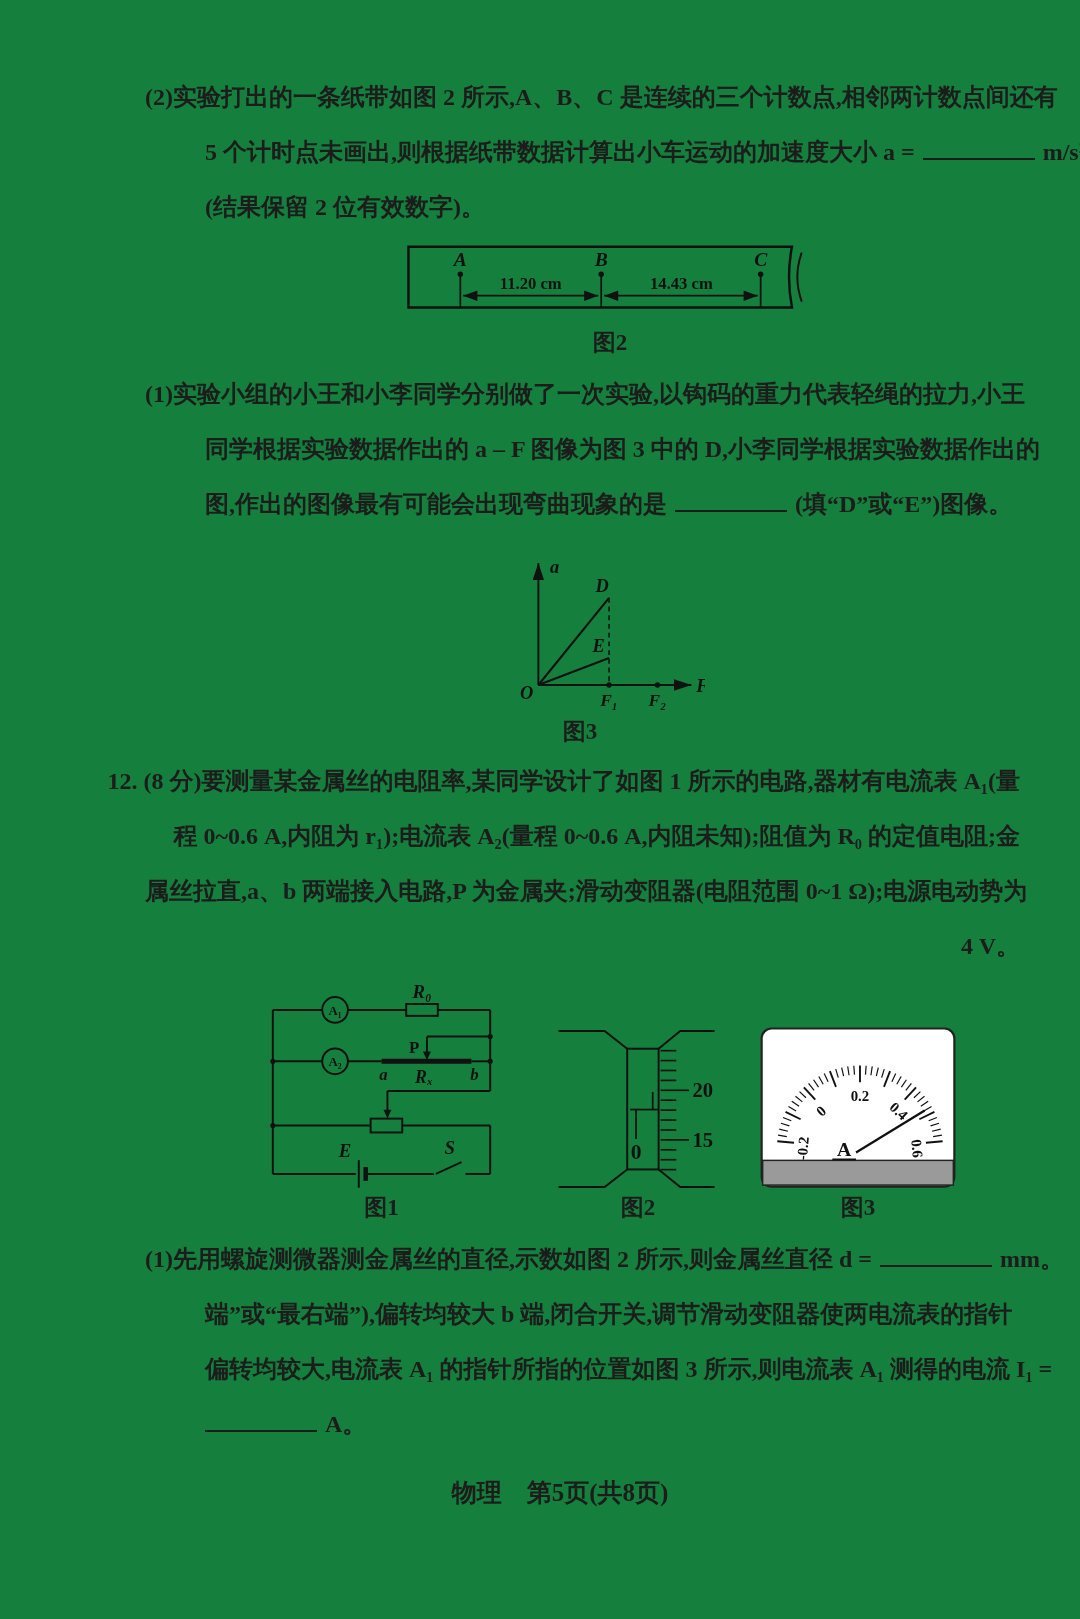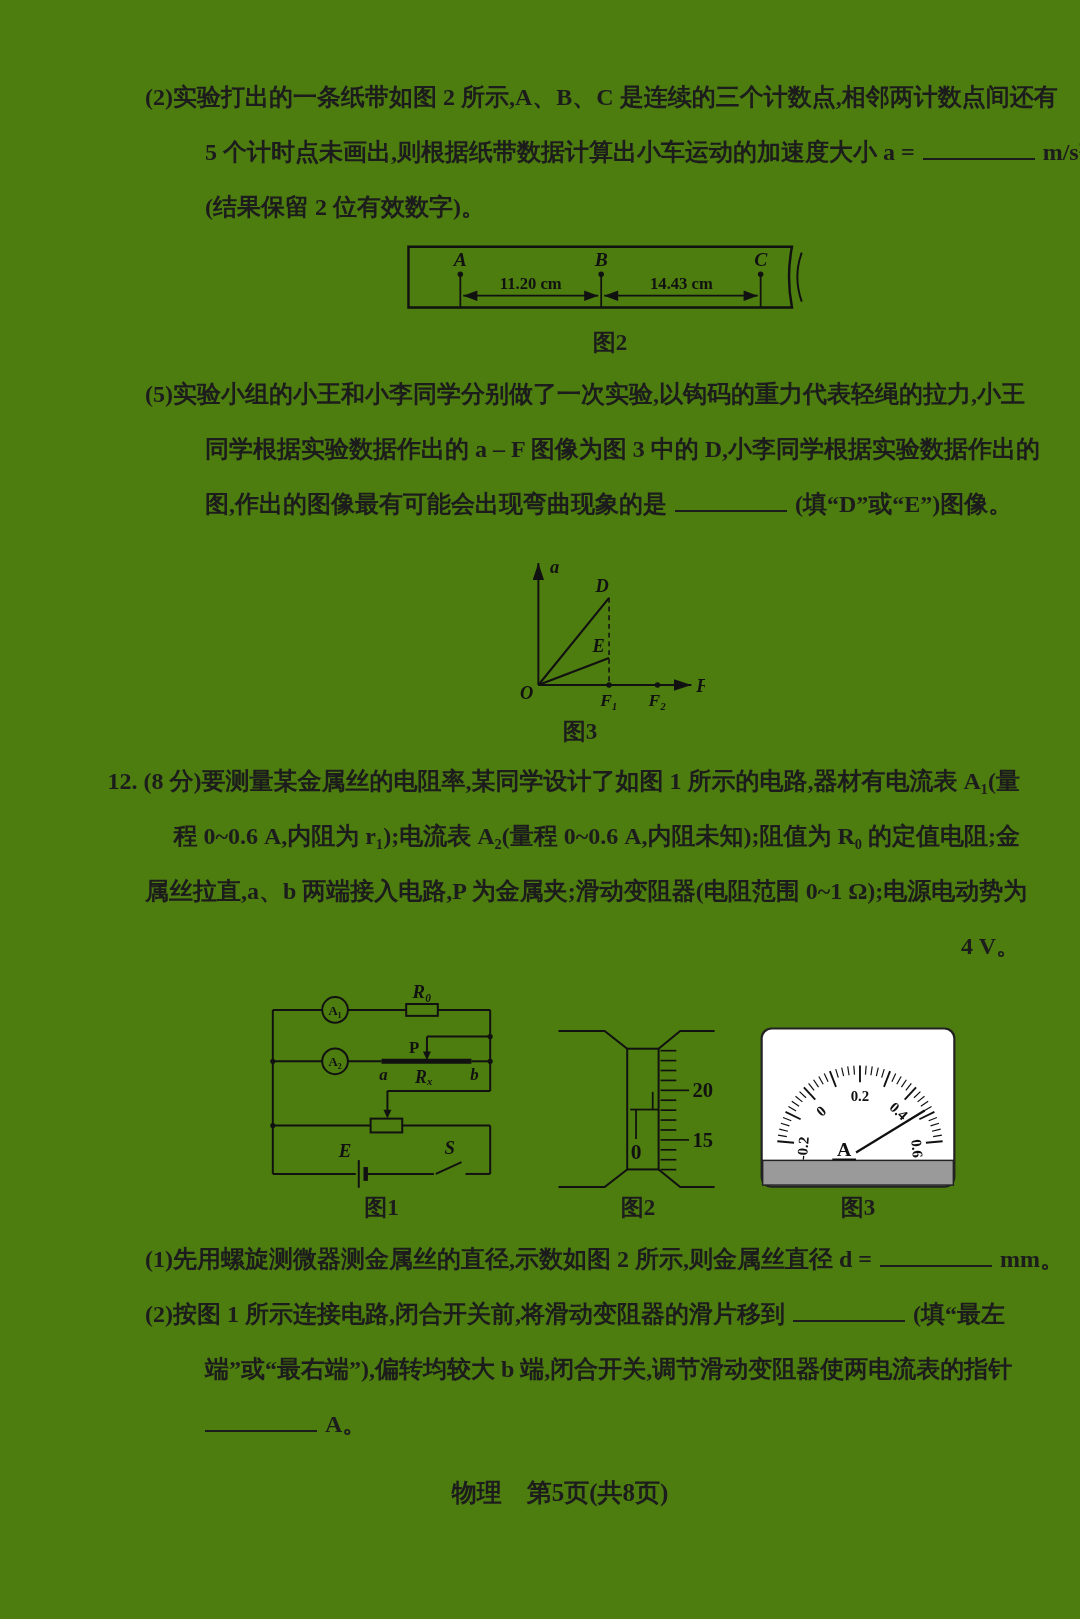--- a/index.html
+++ b/index.html
@@ -1,16 +1,16 @@
 <!DOCTYPE html>
 <html><head>
 <meta charset="utf-8">
 <style>
   html,body{margin:0;padding:0;background:#e8e8e8;}
-  .page{width:1080px;height:1619px;margin:0 auto;background:#4d7c0f;overflow:hidden;
+  .page{width:1080px;height:1619px;margin:0 auto;background:#15803d;overflow:hidden;
         font-family:"Liberation Serif","DejaVu Serif",serif;color:#1c1c1c;font-weight:700;
         box-sizing:border-box;padding:70px 60px 0 100px;position:relative;}
   .ln{font-size:24px;line-height:55px;height:55px;white-space:nowrap;}
   .ind1{margin-left:45px;}
   .ind2{margin-left:105px;}
   .blank{display:inline-block;width:112px;height:14px;border-bottom:2px solid #1c1c1c;margin:0 8px;}
   .figcol{display:inline-block;text-align:center;vertical-align:bottom;}
   .figcap{font-size:23px;line-height:28px;margin-top:2px;text-align:center;}
   .figrow{white-space:nowrap;}
   svg{display:block;margin:0 auto;}
@@ -60,21 +60,21 @@
         <line x1="204" y1="60" x2="361" y2="60" stroke="#111" stroke-width="1.8" marker-start="url(#arL)" marker-end="url(#arR)"></line>
         <text x="129" y="53" font-size="17" text-anchor="middle">11.20 cm</text>
         <text x="283" y="53" font-size="17" text-anchor="middle">14.43 cm</text>
       </g>
     </svg>
     <div class="figcap">图2</div>
   </div>
 
   
   <div style="margin-top:10px;">
-    <div class="ln ind1"><span>(5)实验小组的小王和小李同学分别做了一次实验,以钩码的重力代表轻绳的拉力,小王</span></div>
+    <div class="ln ind1"><span>(1)实验小组的小王和小李同学分别做了一次实验,以钩码的重力代表轻绳的拉力,小王</span></div>
     <div class="ln ind2"><span>同学根据实验数据作出的 a – F 图像为图 3 中的 D,小李同学根据实验数据作出的</span></div>
     <div class="ln ind2"><span>图,作出的图像最有可能会出现弯曲现象的是</span><span class="blank"></span><span>(填“D”或“E”)图像。</span></div>
   </div>
 
   
   <div class="figcol" style="margin-left:355px;">
     <svg width="250" height="184" viewBox="0 0 250 190">
       <defs>
         <marker id="axR" markerWidth="12" markerHeight="10" refX="9" refY="3" orient="auto">
             <path d="M0,0 L9,3 L0,6 Z" fill="#111"></path>
@@ -260,19 +260,19 @@
         <text x="86" y="132" font-size="20" text-anchor="middle">A</text>
         <line x1="74" y1="135" x2="98" y2="135" stroke="#111" stroke-width="1.8"></line>
       </svg>
       <div class="figcap">图3</div>
     </div>
   </div>
 
   
   <div style="margin-top:10px;">
     <div class="ln ind1"><span>(1)先用螺旋测微器测金属丝的直径,示数如图 2 所示,则金属丝直径 d =</span><span class="blank"></span><span>mm。</span></div>
-    <div class="ln ind1"><span>(2)按图 1 所示连接电路,闭合开关前,将滑动变阻器的滑片移到</span><span class="blank"></span><span>(填“最左</span></div>
     <div class="ln ind2"><span>端”或“最右端”),偏转均较大 b 端,闭合开关,调节滑动变阻器使两电流表的指针</span></div>
+    <div class="ln ind2"><span>偏转均较大,电流表 A₁ 的指针所指的位置如图 3 所示,则电流表 A₁ 测得的电流 I₁ =</span></div>
     <div class="ln ind2"><span class="blank" style="margin-left:0;"></span><span>A。</span></div>
   </div>
 
   <div class="footer">物理　第5页(共8页)</div>
 </div>
 
 </body></html>

